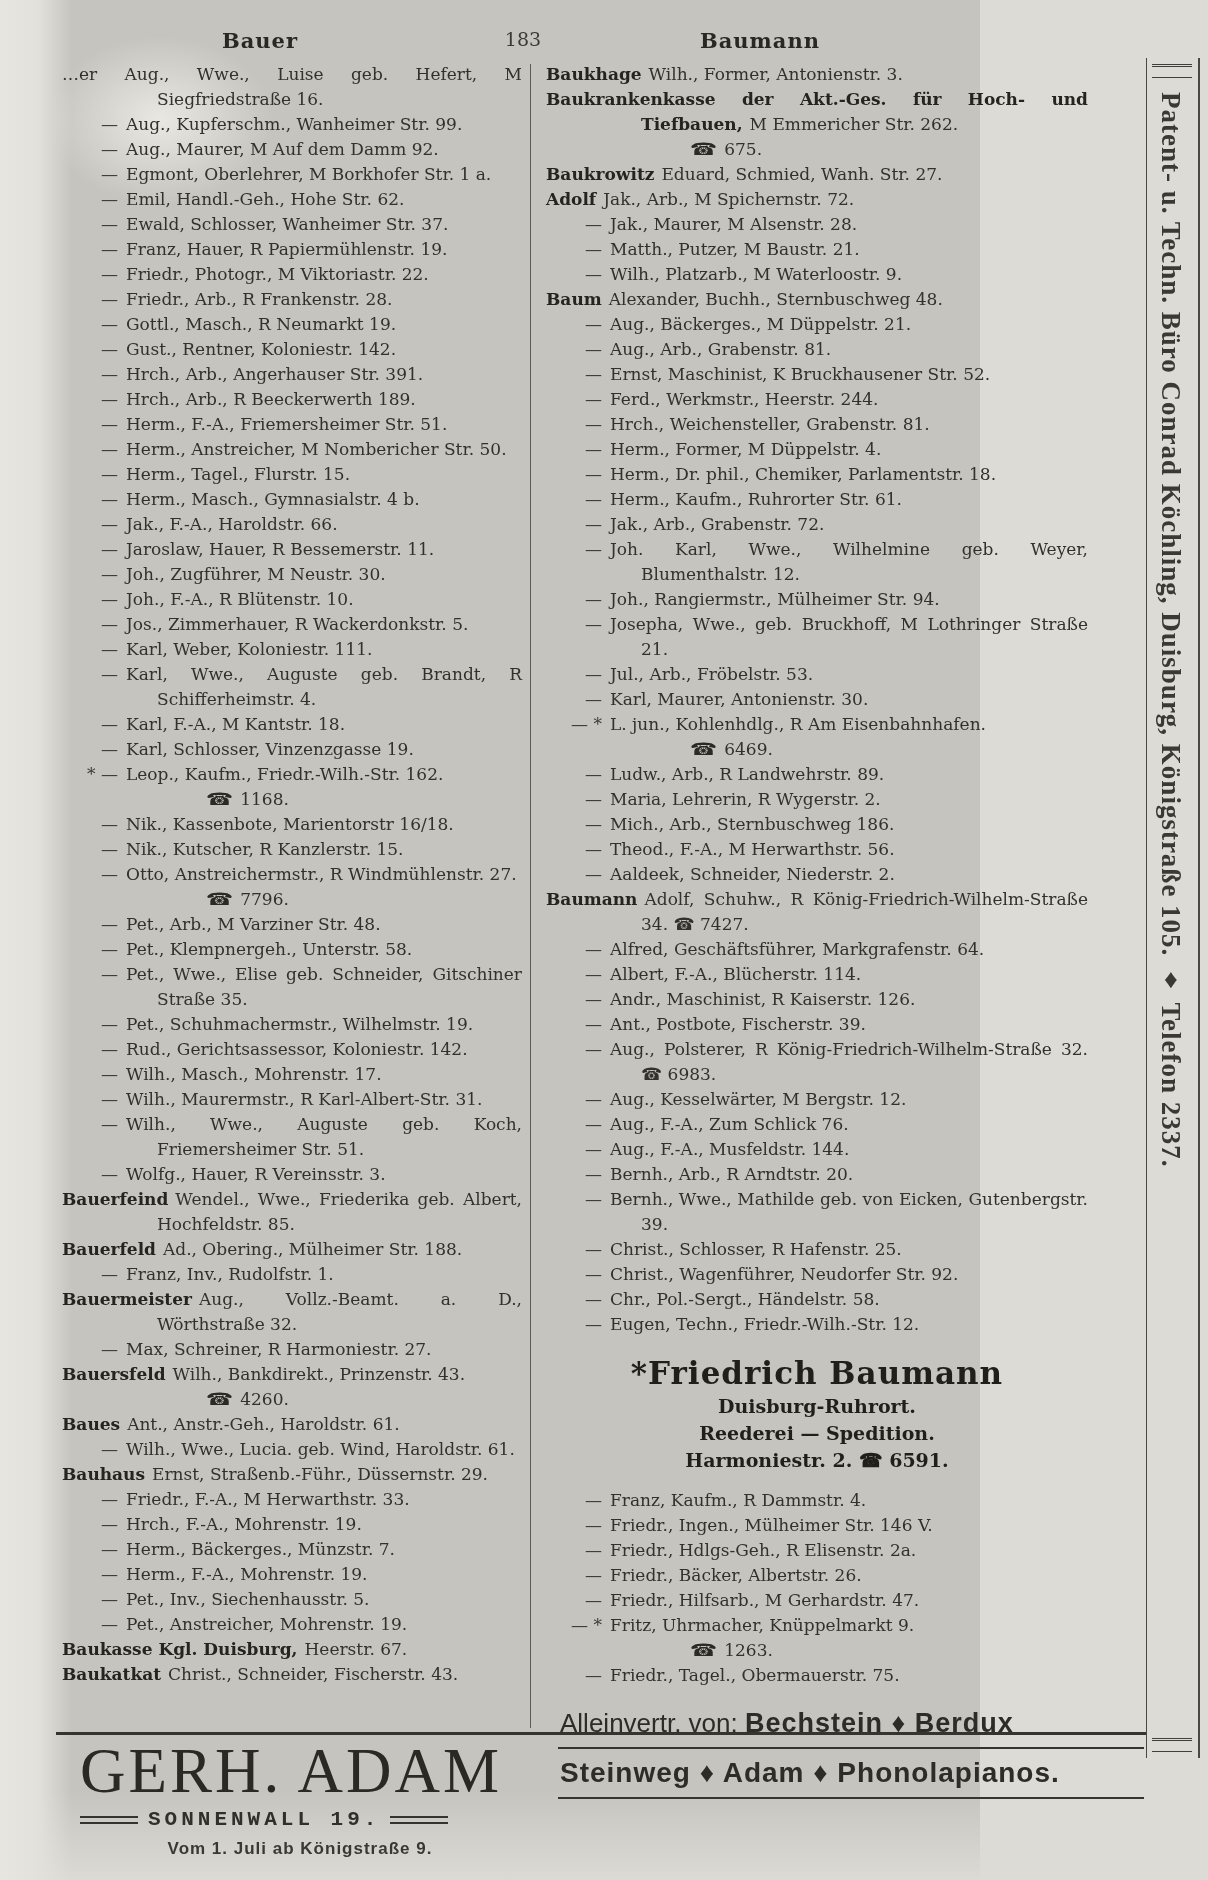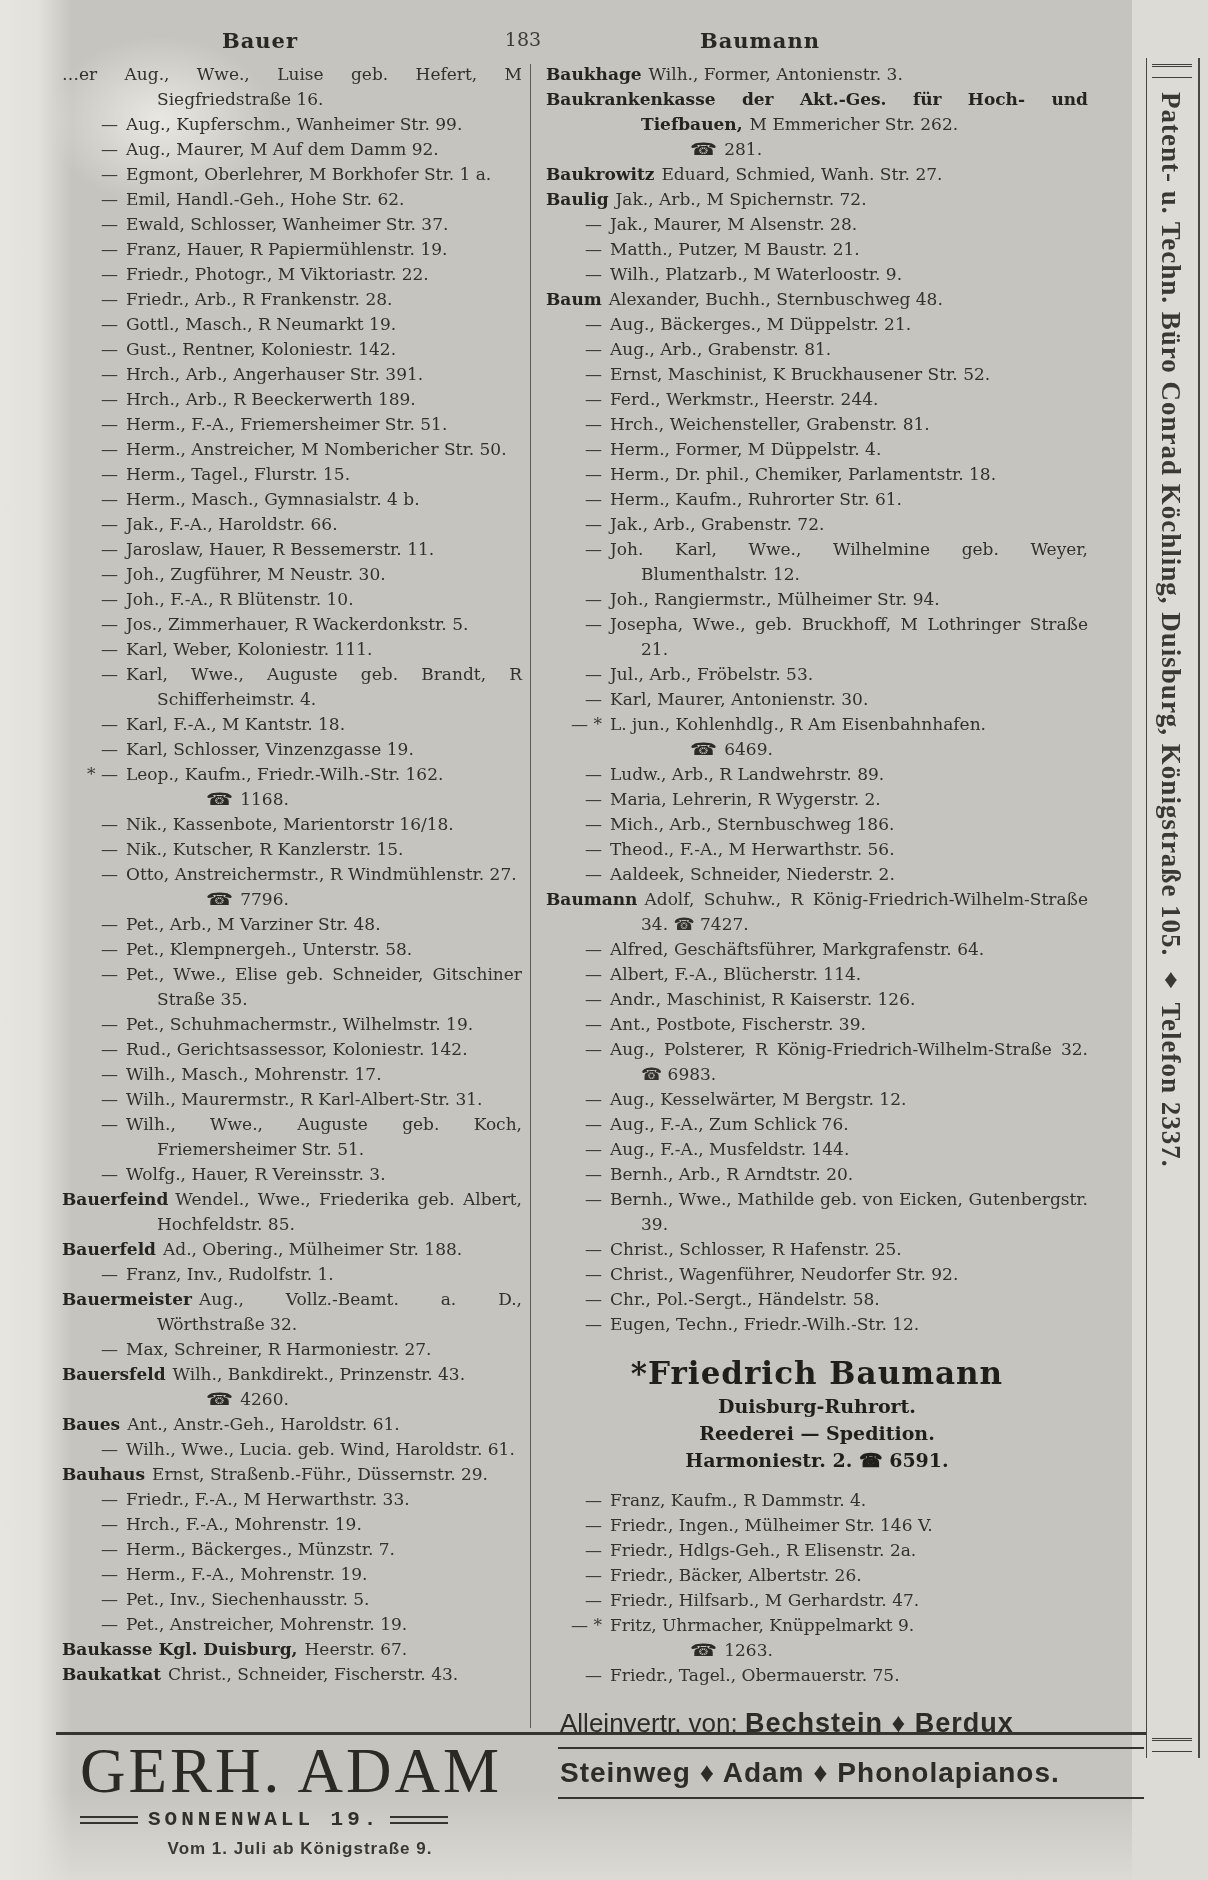--- a/index.html
+++ b/index.html
@@ -1,19 +1,19 @@
 <!DOCTYPE html>
 <html lang="de"><head>
 <meta charset="utf-8">
 <style>
   html,body{margin:0;padding:0;}
   body{width:1208px;height:1880px;overflow:hidden;
        font-family:"DejaVu Serif","Liberation Serif",serif;
        background:#dddbd5;}
-  .page{position:relative;width:1132px;height:1880px;
+  .page{position:relative;width:980px;height:1880px;
         background:
           radial-gradient(closest-side at 160px 120px, rgba(240,238,233,.85), rgba(240,238,233,0) 70%),
           linear-gradient(90deg, #e7e5e0 0px, #e3e1db 38px, rgba(227,225,219,0) 72px),
           linear-gradient(0deg, #dcdad4 0px, rgba(220,218,212,0) 90px),
           linear-gradient(90deg, rgba(210,208,202,0) 1150px, #d6d4ce 1204px),
           #c6c4be;
         color:#34322c;}
   
   .hdr{position:absolute;top:28px;font-size:21px;}
   .hdr-bold{font-weight:bold;letter-spacing:1px;color:#2a2823;}
@@ -305,28 +305,28 @@
 
   <div class="col col-right">
     <div>
 
     <div class="entry">
           <b class="lead">Baukhage</b><span class="txt">Wilh., Former, Antonienstr. 3.</span>
           
         </div>
         <div class="entry">
           <b class="lead">Baukrankenkasse der Akt.-Ges. für Hoch- und Tiefbauen,</b><span class="txt">M Emmericher Str. 262.</span>
-          <span class="phoneline"><span class="ph-icon">☎</span><span>281.</span></span>
+          <span class="phoneline"><span class="ph-icon">☎</span><span>675.</span></span>
         </div>
         <div class="entry">
           <b class="lead">Baukrowitz</b><span class="txt">Eduard, Schmied, Wanh. Str. 27.</span>
           
         </div>
         <div class="entry">
-          <b class="lead">Baulig</b><span class="txt">Jak., Arb., M Spichernstr. 72.</span>
+          <b class="lead">Adolf</b><span class="txt">Jak., Arb., M Spichernstr. 72.</span>
           
         </div>
         <div class="entry">
           <span class="pfx">—</span><span class="txt">Jak., Maurer, M Alsenstr. 28.</span>
           
         </div>
         <div class="entry">
           <span class="pfx">—</span><span class="txt">Matth., Putzer, M Baustr. 21.</span>
           
         </div>

